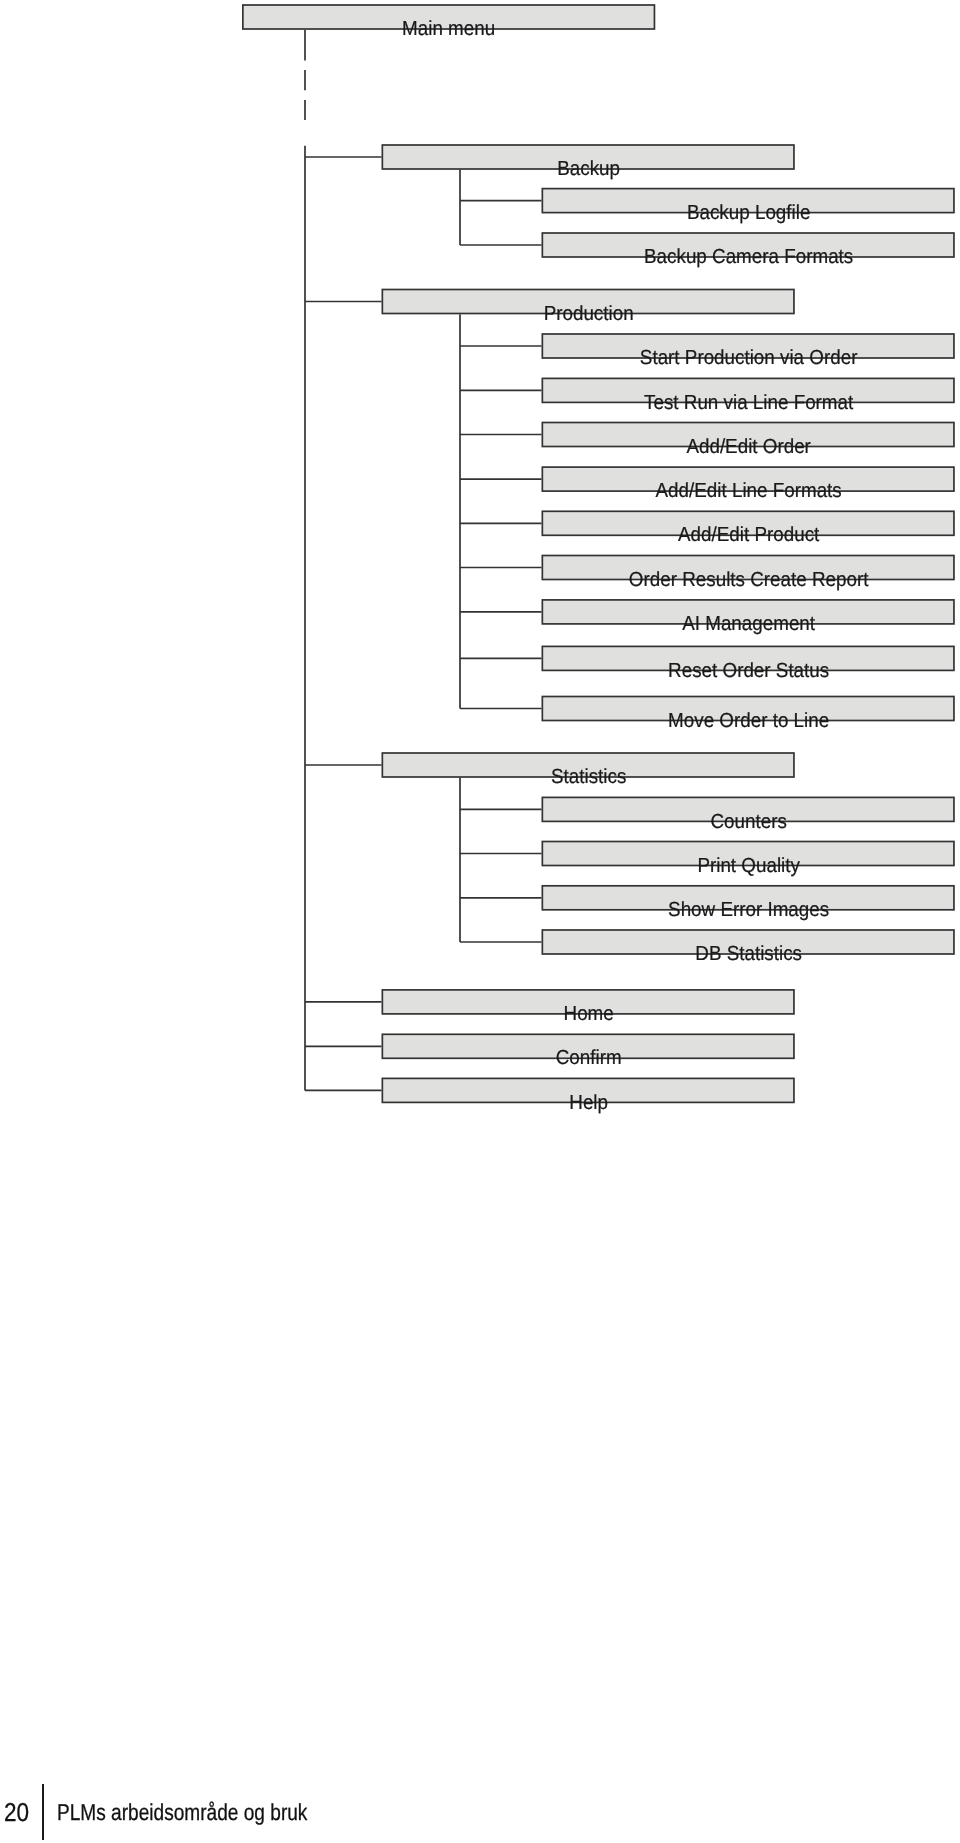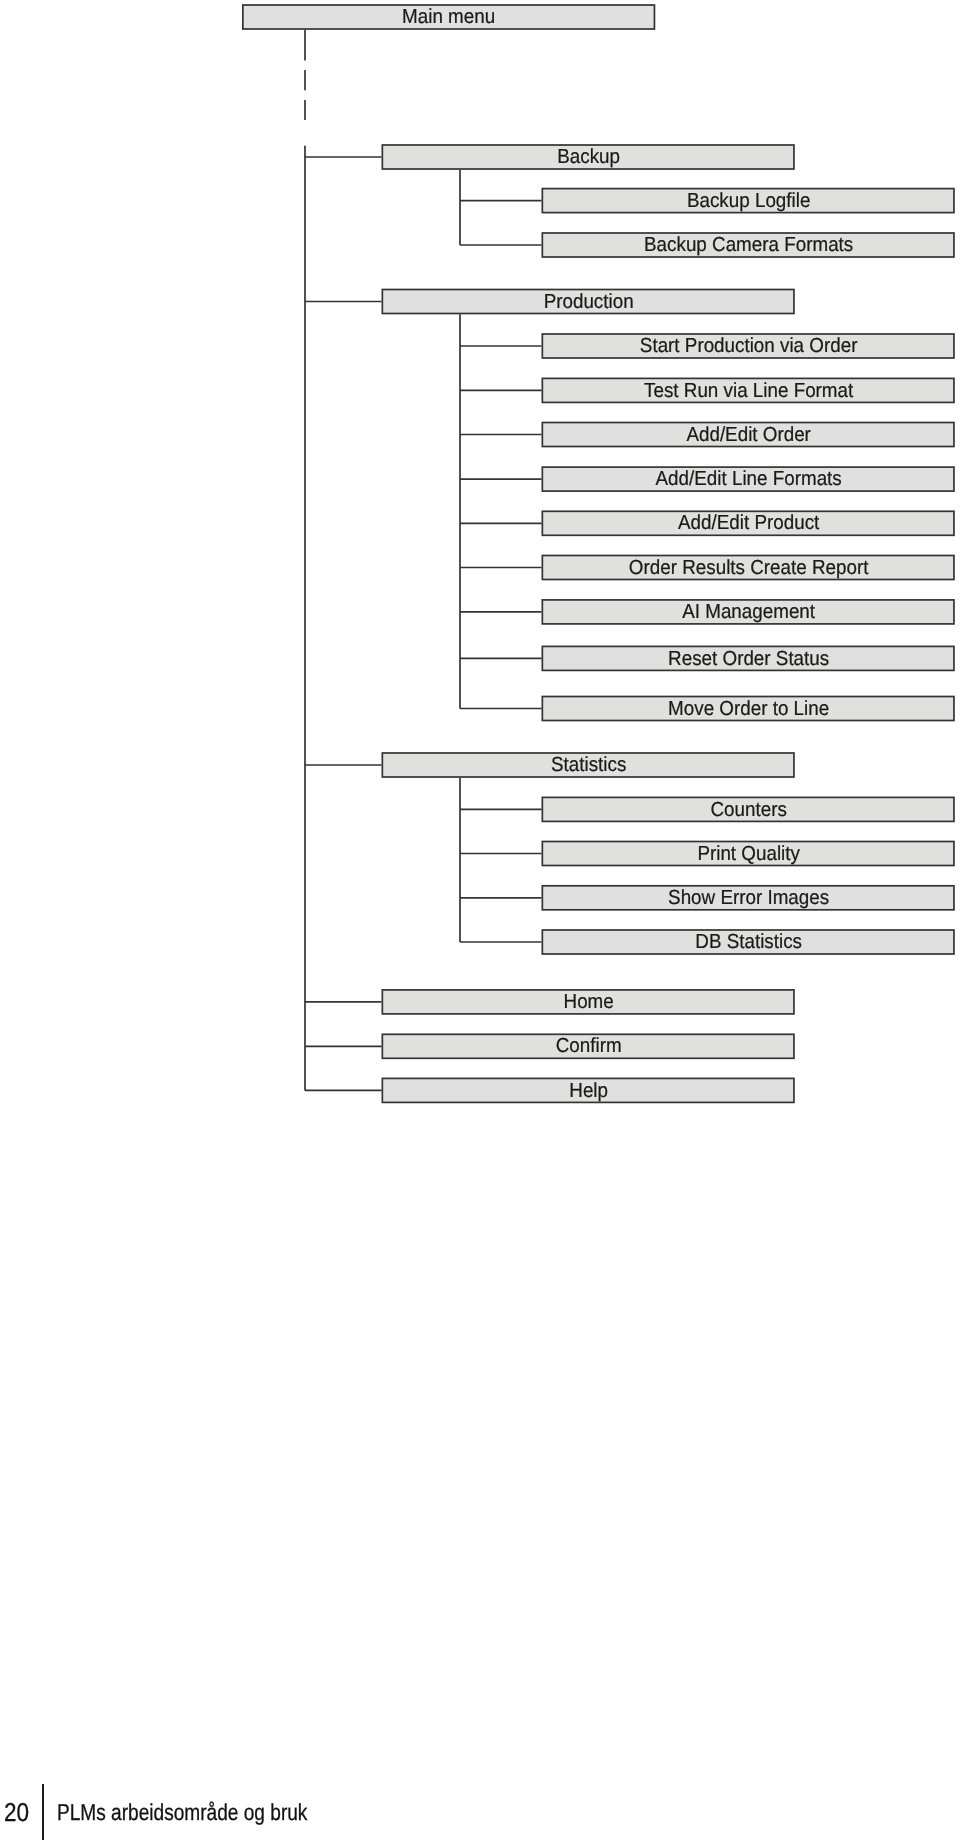--- a/index.html
+++ b/index.html
@@ -7,21 +7,21 @@
   body{width:960px;height:1843px;
        font-family:"Liberation Sans",sans-serif;
        -webkit-font-smoothing:antialiased;text-rendering:geometricPrecision;}
   #page{position:relative;width:960px;height:1843px;overflow:hidden;background:#ffffff;}
 
   
   #tree{position:absolute;left:0;top:0;width:960px;height:1180px;}
   .node-box{fill:#e0e0de;stroke:#333333;stroke-width:1.7;}
   .connector{stroke:#333333;stroke-width:1.7;fill:none;}
 
-  #labels{position:absolute;left:0;top:0;width:960px;height:1180px;}
+  #labels{position:absolute;left:0;top:12px;width:960px;height:1180px;}
   .node-label{position:absolute;white-space:nowrap;text-align:center;
               color:#1a1a1a;font-size:20.3px;-webkit-text-stroke:0.22px #1a1a1a;
               transform:scaleX(0.928);transform-origin:50% 50%;}
 
   
   .foot-num{position:absolute;left:3.6px;top:1800.5px;font-size:25.8px;line-height:25.8px;
             color:#111111;-webkit-text-stroke:0.28px #111111;
             transform:scaleX(0.873);transform-origin:0 0;}
   .foot-rule{position:absolute;left:42px;top:1784px;width:1.6px;height:55.5px;background:#1a1a1a;}
   .foot-txt{position:absolute;left:57px;top:1801px;font-size:23px;line-height:23px;

